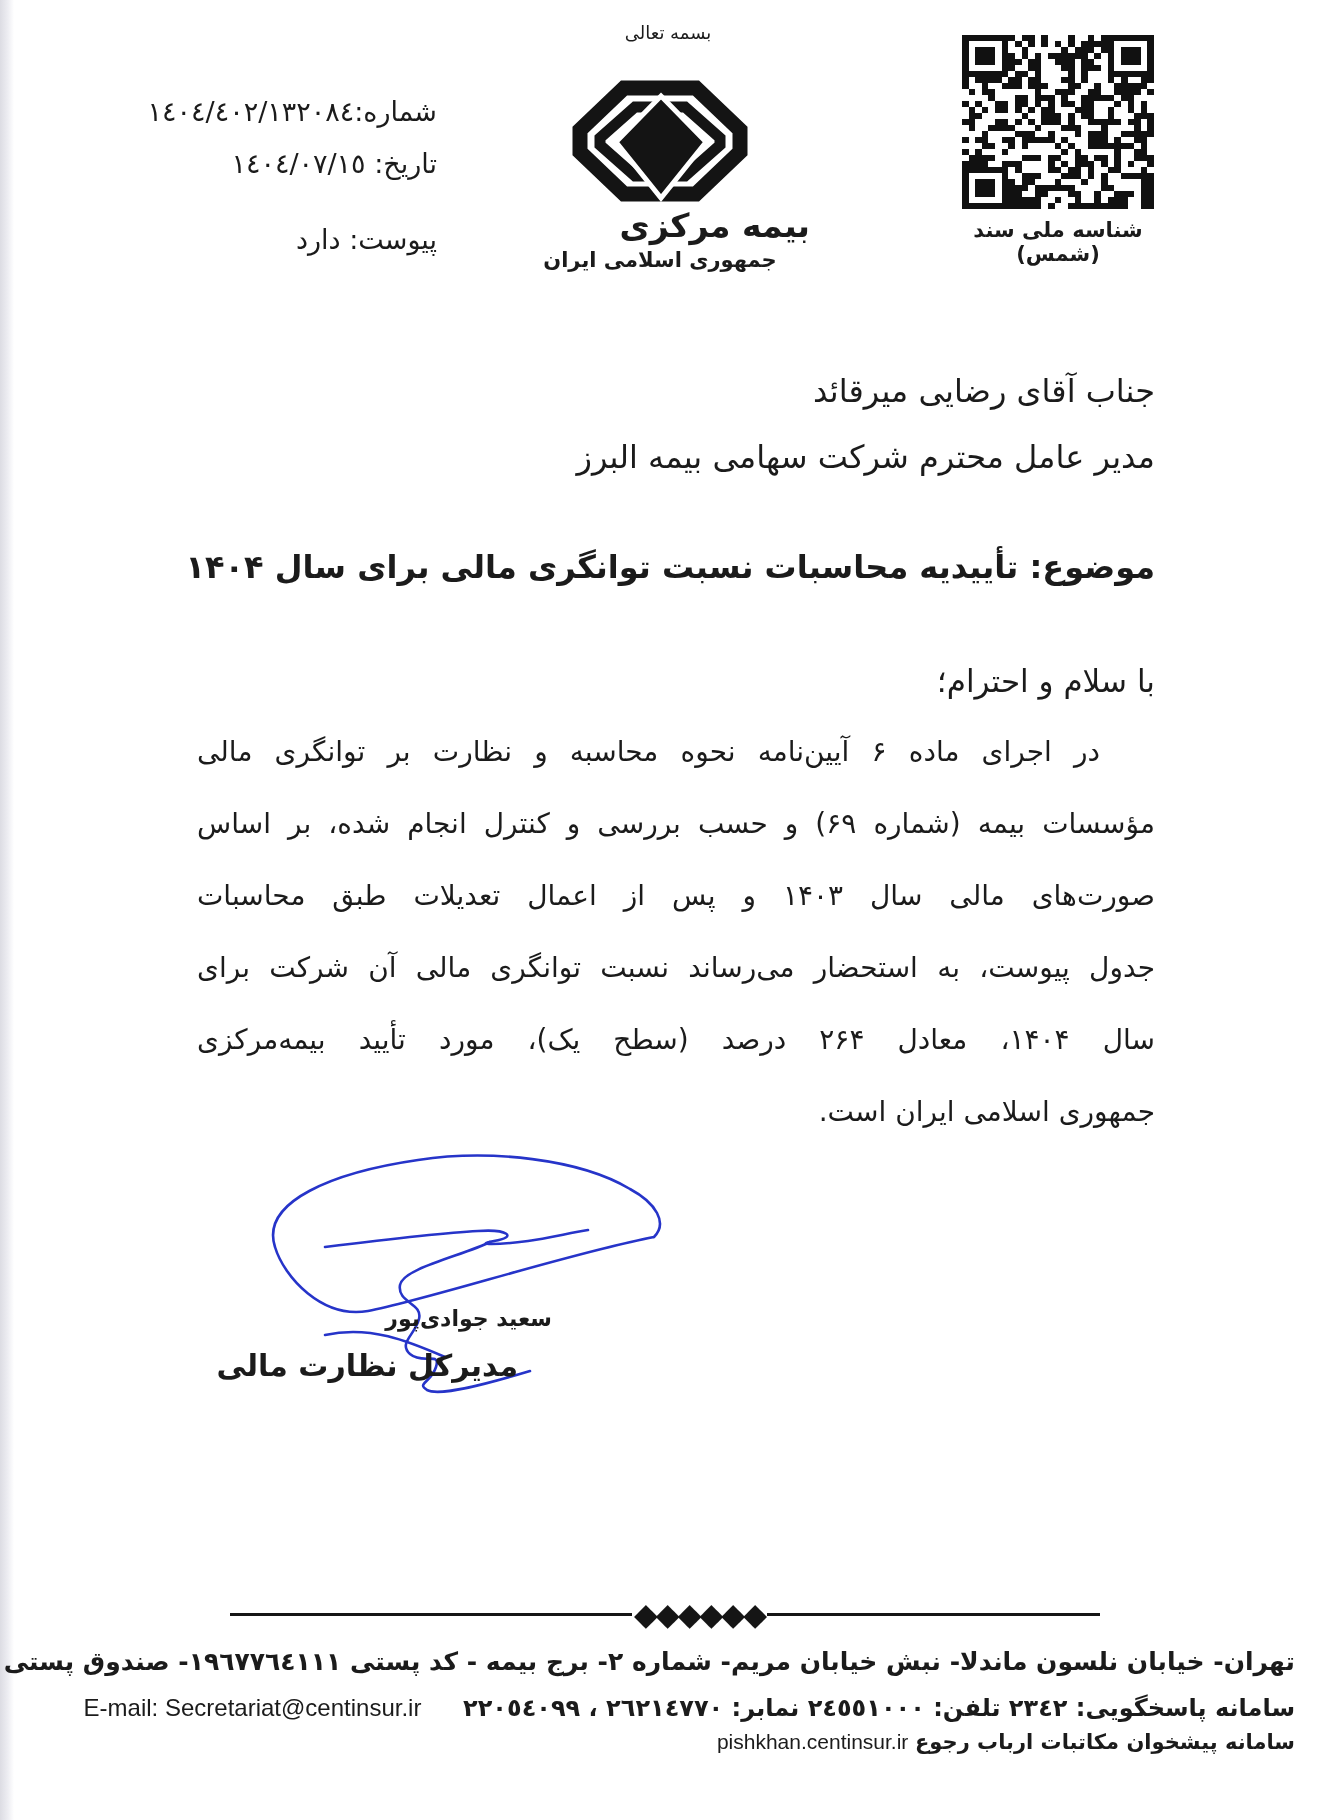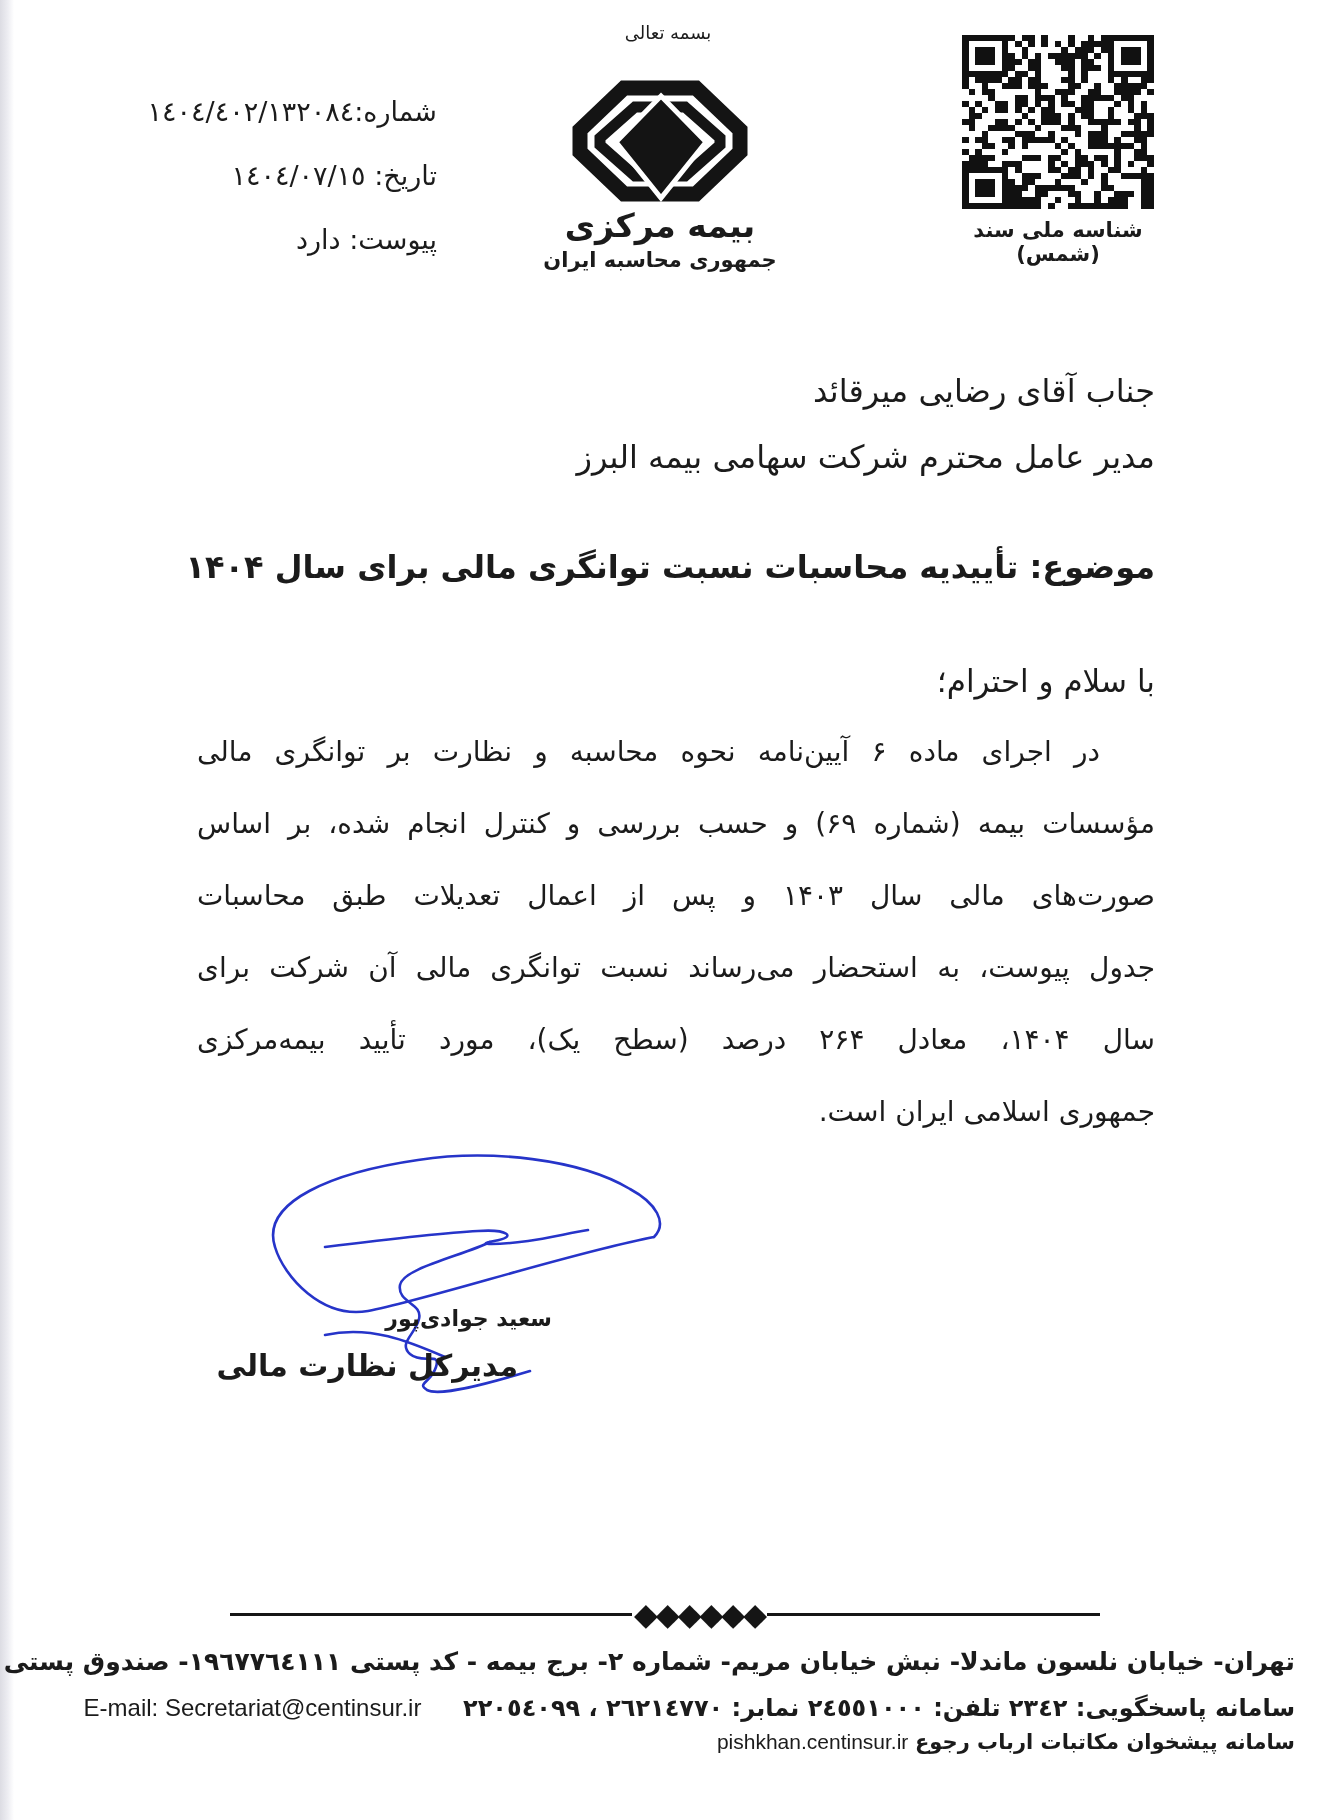--- a/index.html
+++ b/index.html
@@ -7,21 +7,21 @@
     width:1320px;height:1820px;position:relative;overflow:hidden;
     background:#ffffff;color:#1b1b1b;
     font-family:"DejaVu Sans",sans-serif;direction:rtl;
   }
   .abs{position:absolute}
   .edge-strip{left:0;top:0;width:14px;height:1820px;
     background:linear-gradient(to right,#dcdce3,#ededf2 55%,#ffffff)}
   .bismillah{top:22px;left:538px;width:260px;font-size:18px;text-align:center}
   .meta-line{right:883px;font-size:27px;white-space:nowrap}
   .logo-emblem{left:572px;top:80px}
-  .logo-title{top:206px;left:510px;width:300px;font-size:33px;font-weight:bold;text-align:center;letter-spacing:-1px}
+  .logo-title{top:206px;left:510px;width:300px;font-size:33px;font-weight:bold;text-align:right;letter-spacing:-1px}
   .logo-subtitle{top:248px;left:510px;width:300px;font-size:21px;font-weight:bold;text-align:center}
   .qr{left:962px;top:35px}
   .qr-caption{top:218px;left:952px;width:212px;font-size:21px;font-weight:bold;text-align:center}
   .recipient{right:165px;font-size:32px;font-weight:normal;white-space:nowrap}
   .subject{right:165px;top:548px;font-size:32px;font-weight:bold;white-space:nowrap}
   .salutation{right:165px;top:663px;font-size:31px;white-space:nowrap}
   .para{left:165px;top:730px;width:990px}
   .para .line{
     height:72px;line-height:44px;font-size:28px;
     text-align:justify;text-align-last:justify;text-justify:inter-word;margin-left:32px;
@@ -45,30 +45,30 @@
   .footer-pishkhan .url{font-family:"Liberation Sans","DejaVu Sans",sans-serif;direction:ltr;unicode-bidi:embed}
 </style>
 </head>
 <body>
 
 <div class="abs edge-strip"></div>
 
 <div class="abs bismillah">بسمه تعالی</div>
 
 <div class="abs meta-line" style="top:96px">شماره:١٤٠٤/٤٠٢/١٣٢٠٨٤</div>
-<div class="abs meta-line" style="top:160px">تاریخ: ١٤٠٤/٠٧/١٥</div>
+<div class="abs meta-line" style="top:148px">تاریخ: ١٤٠٤/٠٧/١٥</div>
 <div class="abs meta-line" style="top:224px">پیوست: دارد</div>
 
 <svg class="abs logo-emblem" width="176" height="122" viewBox="0 0 176 122">
   <polygon points="52,8 124,8 168,50 168,72 124,114 52,114 8,72 8,50" fill="none" stroke="#141414" stroke-width="15"></polygon>
   <polygon points="63,27 113,27 148,58 148,65 113,96 63,96 28,65 28,58" fill="none" stroke="#141414" stroke-width="11"></polygon>
   <polygon points="89,16 134,62 89,118 44,62" fill="#141414" stroke="#ffffff" stroke-width="5"></polygon>
 </svg>
 <div class="abs logo-title">بیمه مرکزی</div>
-<div class="abs logo-subtitle">جمهوری محاسبه ایران</div>
+<div class="abs logo-subtitle">جمهوری اسلامی ایران</div>
 
 <svg id="qr" class="abs qr" width="192" height="174" viewBox="0 0 29 29" preserveAspectRatio="none" shape-rendering="crispEdges" fill="#111">
     <rect x="0" y="0" width="1" height="1"></rect>
     <rect x="1" y="0" width="1" height="1"></rect>
     <rect x="2" y="0" width="1" height="1"></rect>
     <rect x="3" y="0" width="1" height="1"></rect>
     <rect x="4" y="0" width="1" height="1"></rect>
     <rect x="5" y="0" width="1" height="1"></rect>
     <rect x="6" y="0" width="1" height="1"></rect>
     <rect x="7" y="0" width="1" height="1"></rect>

